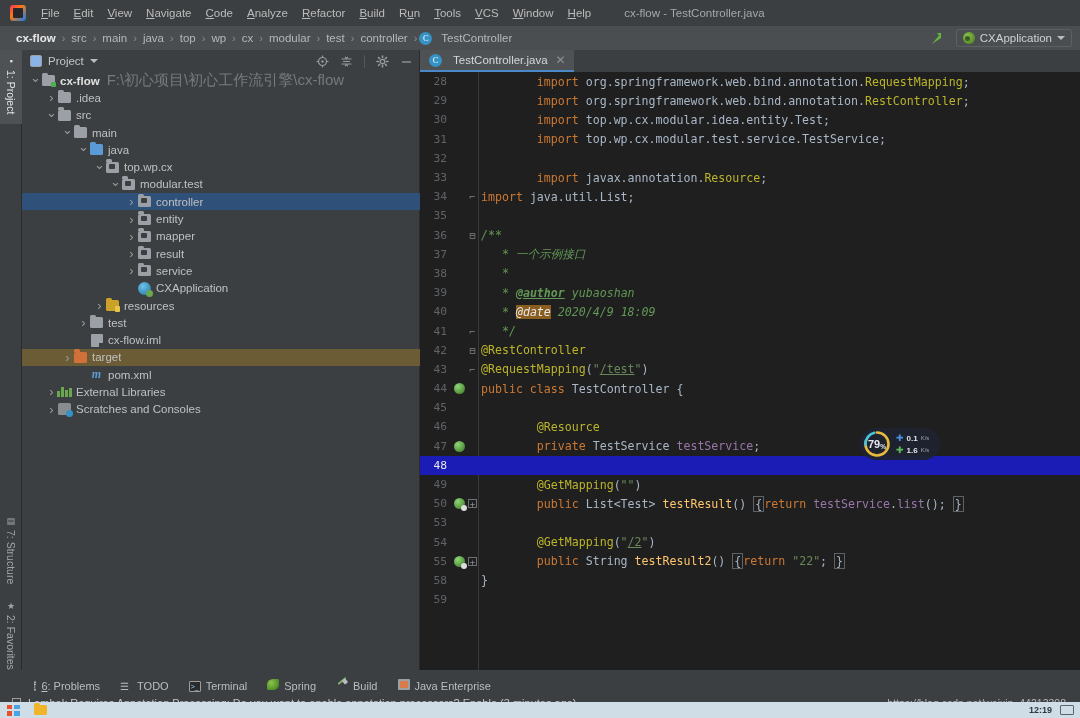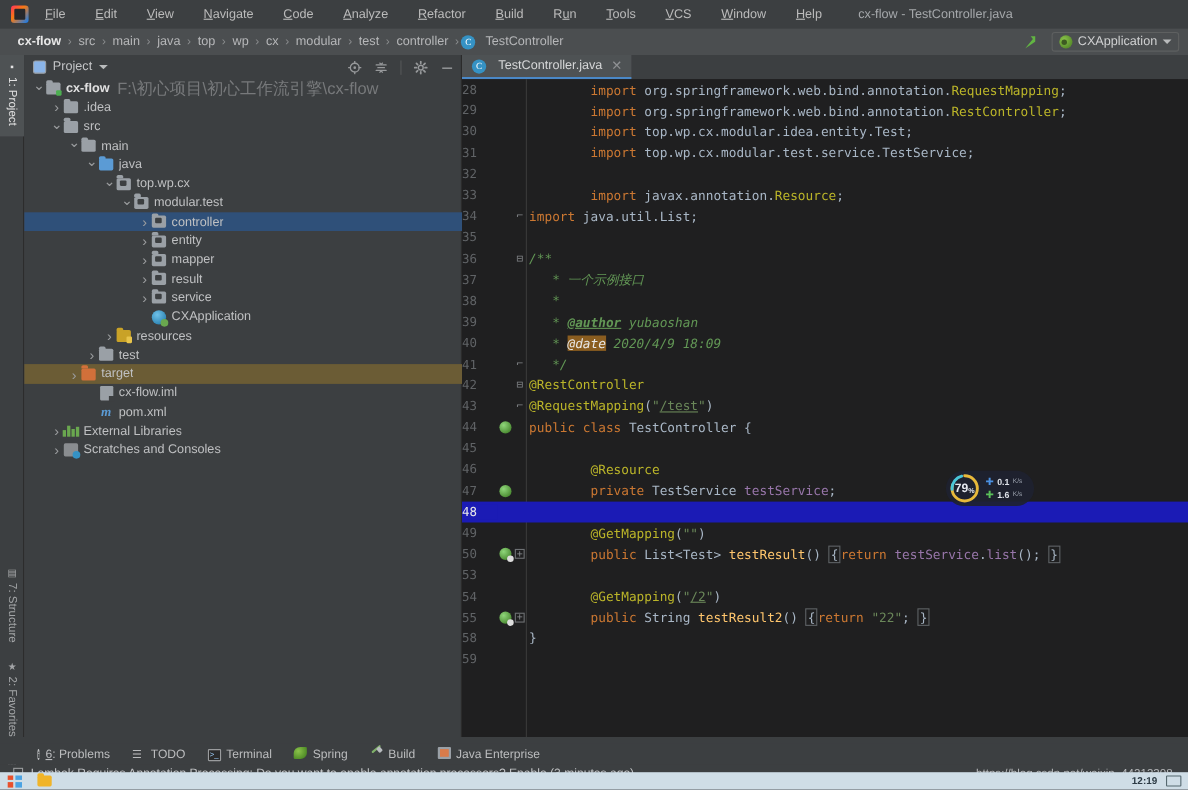--- a/index.html
+++ b/index.html
@@ -158,21 +158,21 @@
   .tab .x { color:#8f9194; font-size:12px; margin-left:2px; }
   .code-area { position:absolute; left:0; top:22px; width:660px; height:598px; background:#1f1f20; }
 
   .cl {
     position:relative; height:19.2px; display:flex; align-items:center;
     font-family:"DejaVu Sans Mono","Liberation Mono",monospace; font-size:11.6px;
     white-space:pre;
   }
   .cl.hl { background:#1b1bb5; }
   .gut {
-    width:32px; flex:none; text-align:left; padding-right:5px;
+    width:32px; flex:none; text-align:right; padding-right:5px;
     color:#606366; font-size:11.3px;
     font-family:"DejaVu Sans Mono","Liberation Mono",monospace;
   }
   .cl.hl .gut { color:#e8e8e8; background:#1b1bb5; }
   .gicon { width:14px; flex:none; display:flex; align-items:center; justify-content:center; }
   .fold { width:13px; flex:none; text-align:center; color:#707376; font-size:10px; position:relative; }
   .code { padding-left:2px; }
 
   .bean {
     width:11px;height:11px;border-radius:50%;
@@ -293,21 +293,21 @@
   .tb-clock { text-align:center; line-height:1.0; font-size:9px; font-weight:bold; }
   .tb-notif { width:14px;height:10px;border:1px solid #55686f;border-radius:1px; }
 </style>
 </head>
 <body>
 
 <div id="app">
 
   <div class="menubar">
     <div class="ij-logo"></div>
-    <div id="menu-items" style="display:flex;align-items:flex-end;gap:13px;">
+    <div id="menu-items" style="display:flex;align-items:flex-end;">
         <div class="mi"><u>F</u>ile</div>
         <div class="mi"><u>E</u>dit</div>
         <div class="mi"><u>V</u>iew</div>
         <div class="mi"><u>N</u>avigate</div>
         <div class="mi"><u>C</u>ode</div>
         <div class="mi"><u>A</u>nalyze</div>
         <div class="mi"><u>R</u>efactor</div>
         <div class="mi"><u>B</u>uild</div>
         <div class="mi">R<u>u</u>n</div>
         <div class="mi"><u>T</u>ools</div>
@@ -536,33 +536,33 @@
           </span>
           <span class="lbl">resources</span>
         </div>
         <div class="row" style="padding-left: 56px;">
           <span class="arrow right"></span>
           <span class="ico">
             <span class="f grey"></span>
           </span>
           <span class="lbl">test</span>
         </div>
-        <div class="row target-hl" style="padding-left: 40px;">
-          <span class="arrow right"></span>
-          <span class="ico">
-            <span class="f orange"></span>
-          </span>
-          <span class="lbl">target</span>
-        </div>
         <div class="row" style="padding-left: 56px;">
           <span class="arrow"></span>
           <span class="ico">
             <span class="iml-ico"></span>
           </span>
           <span class="lbl">cx-flow.iml</span>
+        </div>
+        <div class="row target-hl" style="padding-left: 40px;">
+          <span class="arrow right"></span>
+          <span class="ico">
+            <span class="f orange"></span>
+          </span>
+          <span class="lbl">target</span>
         </div>
         <div class="row" style="padding-left: 56px;">
           <span class="arrow"></span>
           <span class="ico">
             <span class="m-ico">m</span>
           </span>
           <span class="lbl">pom.xml</span>
         </div>
         <div class="row" style="padding-left: 24px;">
           <span class="arrow right"></span>

